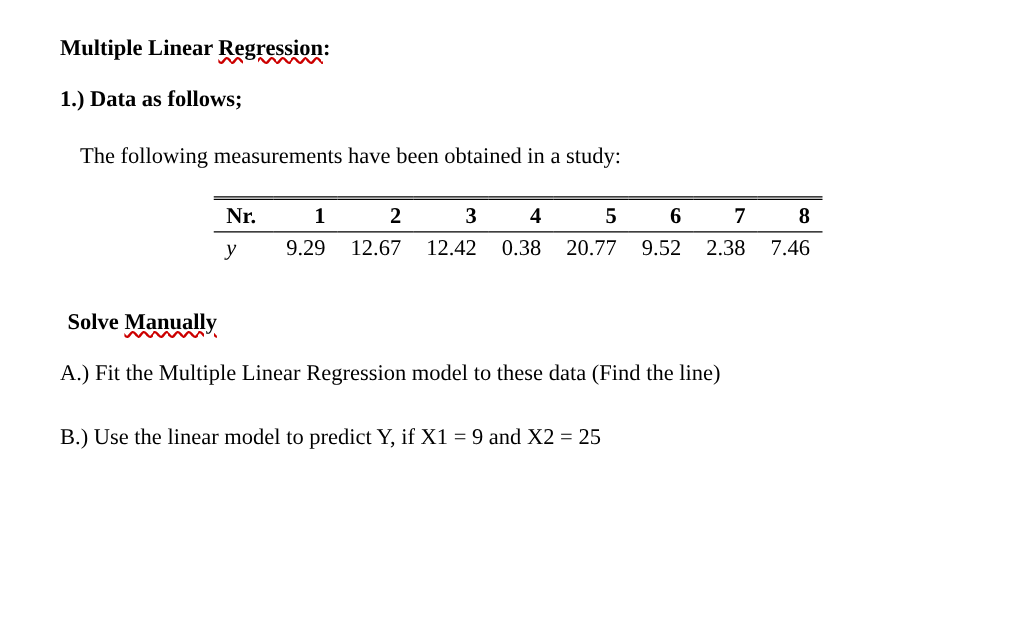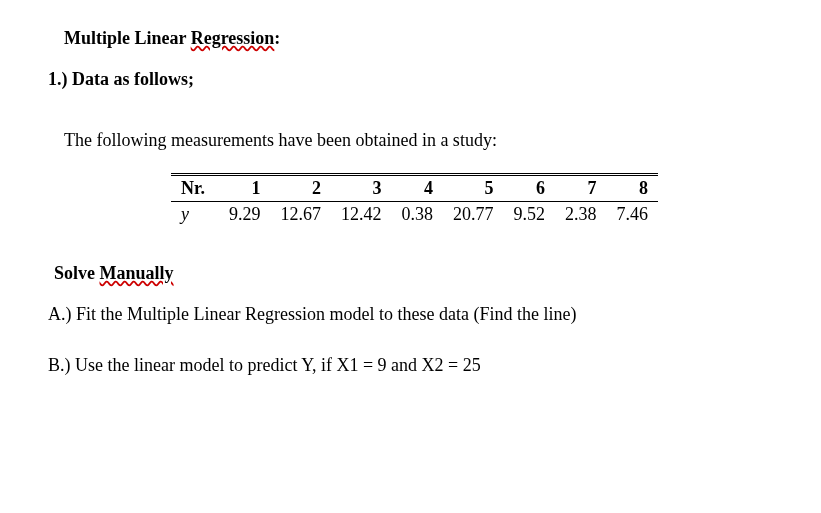--- a/index.html
+++ b/index.html
@@ -9,22 +9,22 @@
       background: #fff;
       margin: 0;
       padding: 28px 40px 28px 48px;
       width: 821px;
       height: 513px;
       box-sizing: border-box;
     }
     .bold { font-weight: bold; }
     .wavy { text-decoration: underline; text-decoration-style: wavy; text-decoration-color: #c00; }
     .dotted { text-decoration-style: dotted; text-decoration-color: #c00; }
-    .title-line { margin-bottom: 20px; margin-left: 16px; }
-    .data-line { margin-bottom: 40px; }
+    .title-line { margin-bottom: 20px; }
+    .data-line { margin-bottom: 24px; }
     .intro-line { margin-bottom: 22px; margin-left: 16px; }
     .table-wrapper { display: flex; justify-content: center; margin-bottom: 36px; }
     table { border-collapse: collapse; font-size: 18px; }
     td { padding: 2px 10px; text-align: right; white-space: nowrap; }
     td.rowhead { text-align: left; padding-right: 14px; }
     .italic { font-style: italic; }
     tr.top-row td { border-top: 3px double #000; font-weight: bold; }
     tr.bottom-row td { border-bottom: 3px double #000; }
     tr.header-row td { border-bottom: 1px solid #000; }
     .solve-line { margin-bottom: 20px; margin-left: 6px; }

